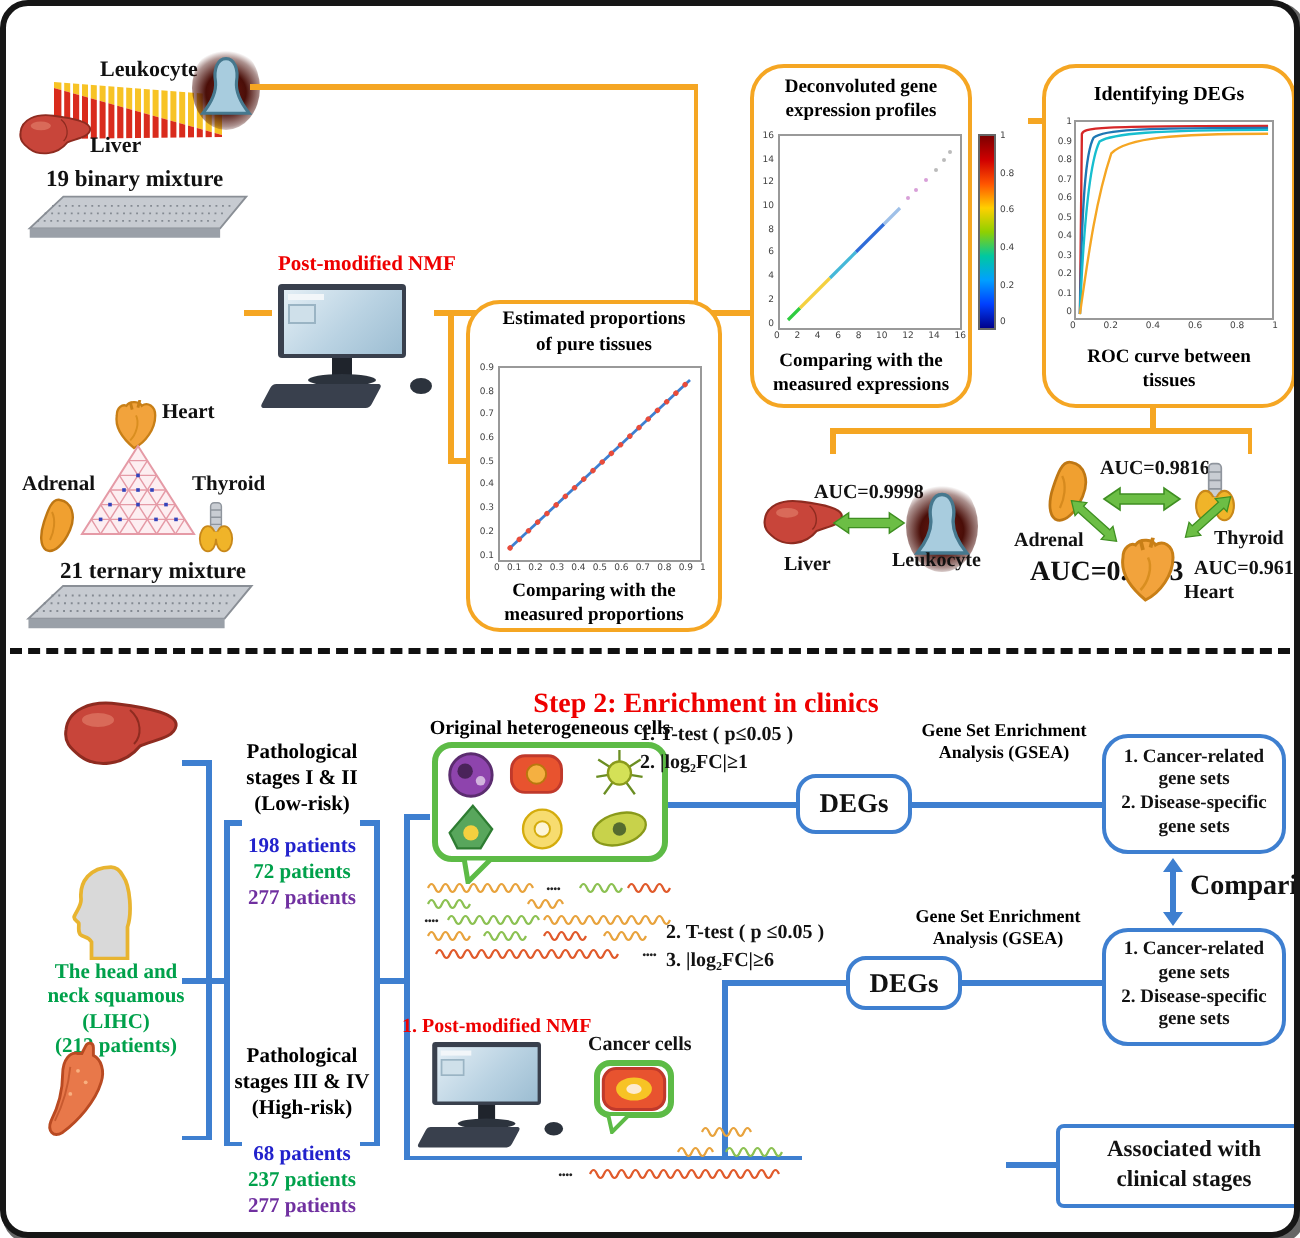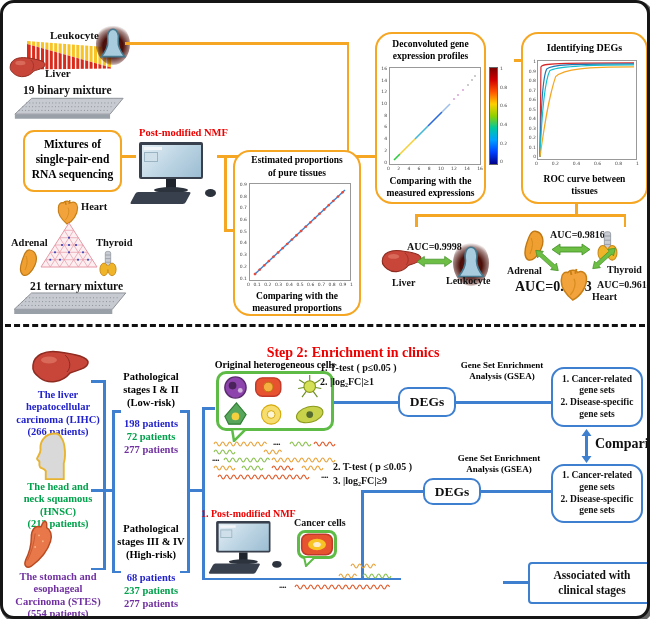--- a/index.html
+++ b/index.html
@@ -106,25 +106,20 @@
       </svg>
   </div>
   <span class="lbl" style="left:42px;top:64px;font-size:11px">Liver</span>
   <span class="lbl" style="left:20px;top:81px;font-size:11.5px">19 binary mixture</span>
   <svg class="abs" style="left:10px;top:94px" width="112" height="25" viewBox="0 0 120 26">
     <polygon points="20,1 118,1 104,18 2,18" fill="#C7CBD1" stroke="#8A8F96"></polygon>
     <polygon points="2,18 104,18 104,23 2,23" fill="#9AA0A8"></polygon>
     <path d="M14,6 H110 M10,10 H106 M6,14 H102" stroke="#848A92" stroke-width="1" stroke-dasharray="1,2.5"></path>
   </svg>
 
-  <div class="obox" style="left:20px;top:127px;width:99px;height:62px;border-radius:11px;font-size:11.5px;line-height:1.3;padding-top:5px">
-    <div>Mixtures of</div>
-    <div>single-pair-end</div>
-    <div>RNA sequencing</div>
-  </div>
 
   <span class="lbl" style="left:78px;top:198px;font-size:10.5px">Heart</span>
   <svg class="abs" style="left:53px;top:197px" width="24" height="25">
       <use href="#sym-heart"></use>
     </svg>
   <svg class="abs" style="left:37px;top:219px" width="58" height="46" viewBox="0 0 58 46">
     <polygon points="29,1 1,45 57,45" fill="#FDEEF1" stroke="#E59AA6" stroke-width="1"></polygon>
     <g stroke="#E59AA6" stroke-width="0.7">
       <path d="M24.3,8.3 H33.7 M19.7,15.7 H38.3 M15,23 H43 M10.3,30.3 H47.7 M5.7,37.7 H52.3"></path>
       <path d="M24.3,8.3 L47.7,45 M19.7,15.7 L38.3,45 M15,23 L29,45 M10.3,30.3 L19.7,45 M5.7,37.7 L10.3,45"></path>
@@ -354,44 +349,32 @@
     </svg>
   <span class="lbl" style="left:589px;top:288px;font-size:10px">Heart</span>
 
   <div class="sep"></div>
 
   <div class="title" style="left:175px;top:342px;width:350px;font-size:14px">Step 2: Enrichment in clinics</div>
 
   <svg class="abs" style="left:22px;top:345px" width="72" height="40">
       <use href="#sym-liver"></use>
     </svg>
-  <div class="ctext c-blue" style="left:4px;top:386px;width:102px">
-    <div>The liver</div>
-    <div>hepatocellular</div>
-    <div>carcinoma (LIHC)</div>
-    <div>(266 patients)</div>
-  </div>
   <svg class="abs" style="left:26px;top:429px" width="44" height="48" viewBox="0 0 44 64">
       <use href="#sym-head"></use>
     </svg>
   <div class="ctext c-green" style="left:4px;top:478px;width:102px">
     <div>The head and</div>
     <div>neck squamous</div>
-    <div>(HNSC)</div>
+    <div>(LIHC)</div>
     <div>(212 patients)</div>
   </div>
   <svg class="abs" style="left:18px;top:517px" width="36" height="52">
       <use href="#sym-stomach"></use>
     </svg>
-  <div class="ctext c-purple" style="left:2px;top:568px;width:106px">
-    <div>The stomach and</div>
-    <div>esophageal</div>
-    <div>Carcinoma (STES)</div>
-    <div>(554 patients)</div>
-  </div>
 
   <div class="bl" style="left:100px;top:377px;width:2.5px;height:190px"></div>
   <div class="bl" style="left:88px;top:377px;width:12px;height:2.5px"></div>
   <div class="bl" style="left:88px;top:486px;width:12px;height:2.5px"></div>
   <div class="bl" style="left:88px;top:564.5px;width:12px;height:2.5px"></div>
   <div class="bl" style="left:102px;top:486px;width:9px;height:2.5px"></div>
   <div class="bl" style="left:109px;top:407px;width:2.5px;height:163px"></div>
   <div class="bl" style="left:111px;top:407px;width:7px;height:2.5px"></div>
   <div class="bl" style="left:111px;top:567.5px;width:7px;height:2.5px"></div>
   <div class="bl" style="left:184px;top:407px;width:2.5px;height:163px"></div>
@@ -486,21 +469,21 @@
     <div>2. Disease-specific</div>
     <div>gene sets</div>
   </div>
 
   <svg class="abs" style="left:577px;top:426px" width="13" height="34" viewBox="0 0 12 34">
     <polygon points="6,0 11,7 7.5,7 7.5,27 11,27 6,34 1,27 4.5,27 4.5,7 1,7" fill="#3E7FD0"></polygon>
   </svg>
   <span class="lbl" style="left:592px;top:433px;font-size:14px">Comparison</span>
 
   <span class="lbl" style="left:330px;top:458px;font-size:10px">2. T-test ( p ≤0.05 )</span>
-  <span class="lbl" style="left:330px;top:472px;font-size:10px">3. |log₂FC|≥9</span>
+  <span class="lbl" style="left:330px;top:472px;font-size:10px">3. |log₂FC|≥6</span>
   <div class="ctext" style="left:446px;top:450px;width:100px;font-size:9px;line-height:1.25">
     <div>Gene Set Enrichment</div>
     <div>Analysis (GSEA)</div>
   </div>
   <div class="bluebox" style="left:420px;top:475px;width:58px;height:27px;font-size:13.5px">DEGs</div>
   <div class="bluebox" style="left:548px;top:461px;width:92px;height:59px;font-size:9.5px;line-height:1.22;border-radius:13px">
     <div>1. Cancer-related</div>
     <div>gene sets</div>
     <div>2. Disease-specific</div>
     <div>gene sets</div>

